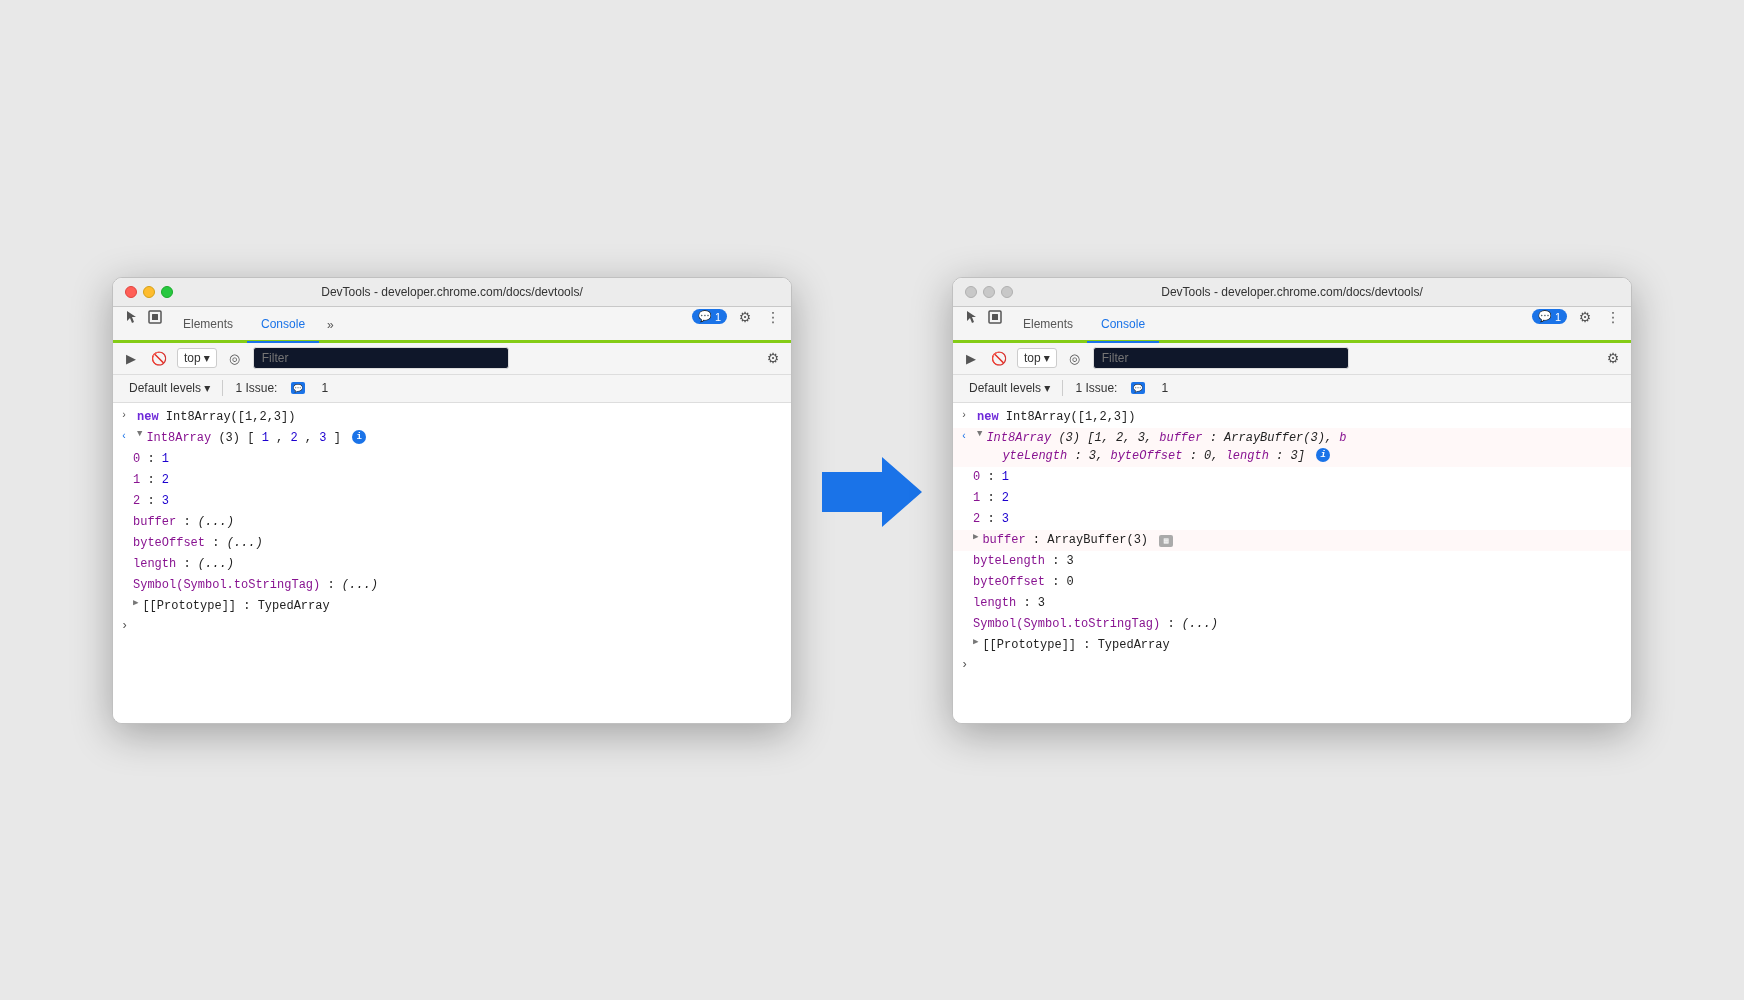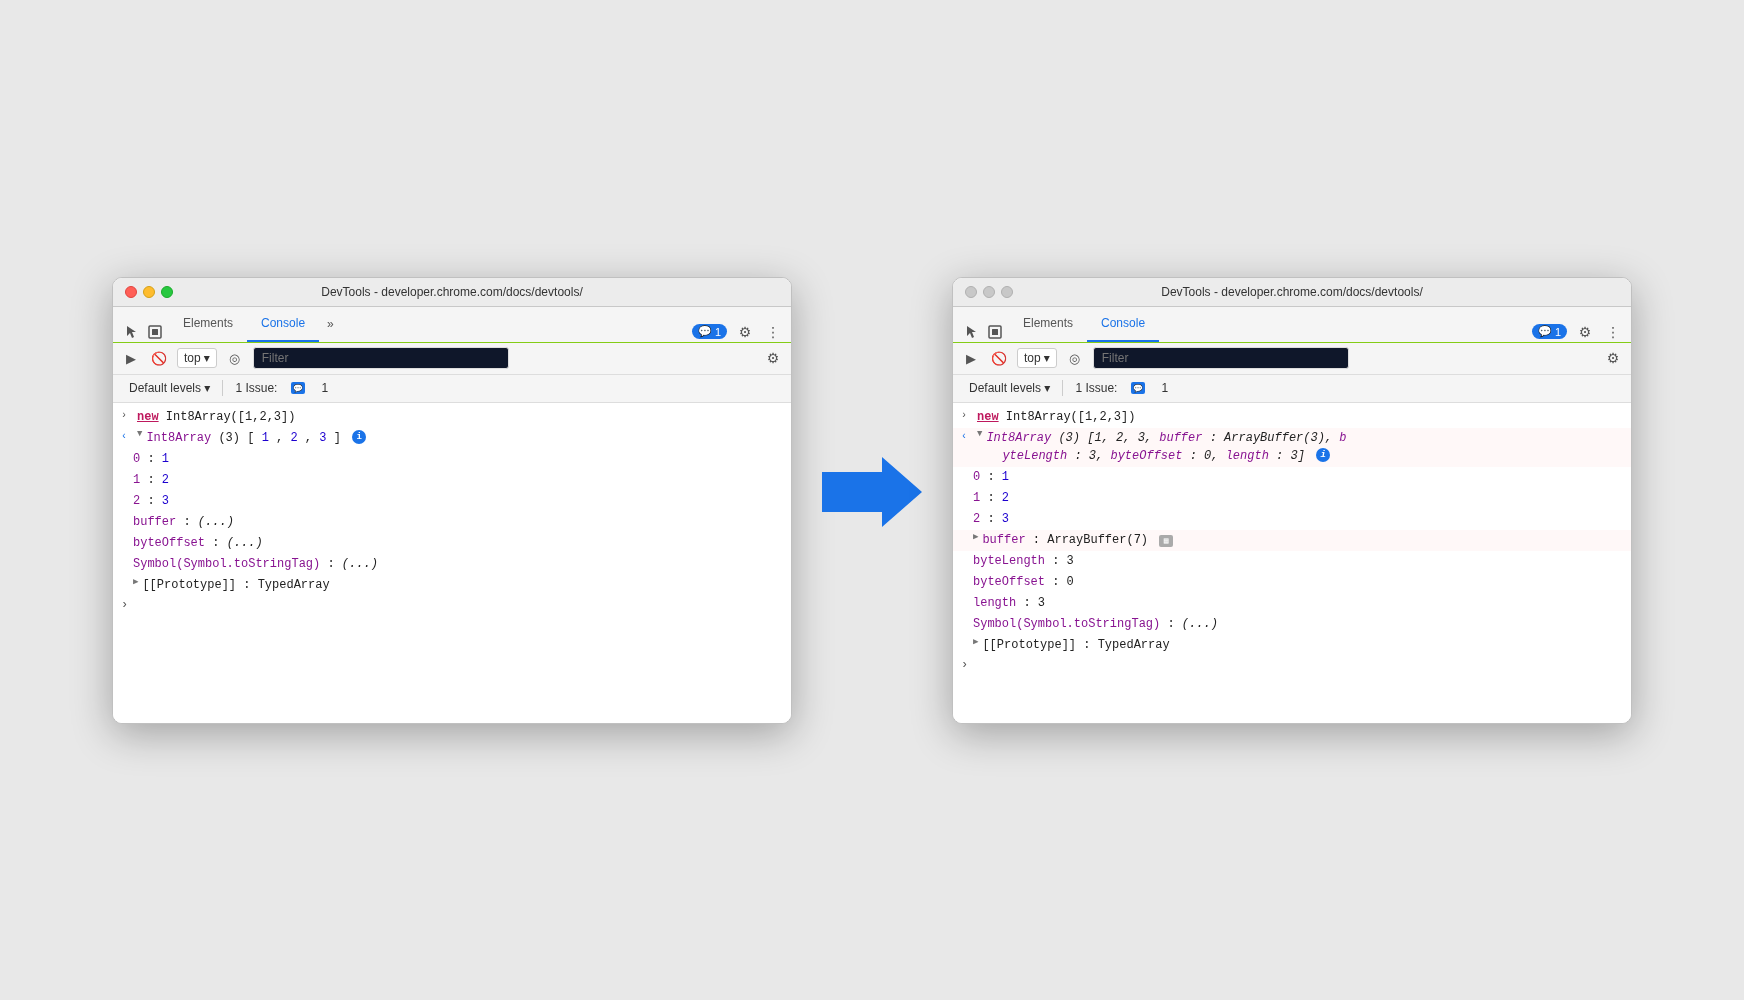--- a/index.html
+++ b/index.html
@@ -62,23 +62,23 @@
       color: #333;
       font-weight: 500;
       position: absolute;
       left: 50%;
       transform: translateX(-50%);
     }
 
     
     .toolbar {
       background: #f5f5f5;
-      border-bottom: 1px solid #84cc16;
-      display: flex;
-      align-items: flex-end;
+      border-bottom: 3px solid #84cc16;
+      display: flex;
+      align-items: flex-start;
       padding: 0 8px;
       height: 36px;
       gap: 4px;
     }
 
     .toolbar-tabs {
       display: flex;
       align-items: center;
       flex: 1;
     }
@@ -228,21 +228,21 @@
     .line-arrow {
       color: #777;
       margin-right: 6px;
       font-size: 10px;
       margin-top: 2px;
       min-width: 10px;
     }
 
     .line-arrow.blue { color: #1a73e8; }
 
-    .code-blue { color: #be185d; font-weight: bold; text-decoration: underline; }
+    .code-blue { color: #6d28d9; font-weight: bold; }
     .code-purple { color: #881391; }
     .code-dark { color: #222; }
     .code-number { color: #1c00cf; }
     .code-italic { font-style: italic; }
     .code-prop { color: #881391; margin-top: 44px; }
 
     .info-icon {
       display: inline-flex;
       align-items: center;
       justify-content: center;
@@ -422,20 +422,27 @@
       <div class="console-line indent-1">
         <span class="line-content">
           <span class="code-prop">buffer</span>
           <span class="code-dark">: </span>
           <span class="code-dark code-italic">(...)</span>
         </span>
       </div>
       <div class="console-line indent-1">
         <span class="line-content">
           <span class="code-prop">byteOffset</span>
+          <span class="code-dark">: </span>
+          <span class="code-dark code-italic">(...)</span>
+        </span>
+      </div>
+      <div class="console-line indent-1">
+        <span class="line-content">
+          <span class="code-prop">length</span>
           <span class="code-dark">: </span>
           <span class="code-dark code-italic">(...)</span>
         </span>
       </div>
       <div class="console-line indent-1">
         <span class="line-content">
           <span class="code-prop">Symbol(Symbol.toStringTag)</span>
           <span class="code-dark">: </span>
           <span class="code-dark code-italic">(...)</span>
         </span>
@@ -574,21 +581,21 @@
           <span class="code-prop">2</span>
           <span class="code-dark">: </span>
           <span class="code-number">3</span>
         </span>
       </div>
 
       <div class="console-line indent-1" style="position:relative; background:#fff8f8;">
         <span class="expand-arrow closed"></span>
         <span class="line-content">
           <span class="code-prop">buffer</span>
-          <span class="code-dark">: ArrayBuffer(7)</span>
+          <span class="code-dark">: ArrayBuffer(3)</span>
           <span style="display:inline-flex;align-items:center;justify-content:center;background:#aaa;color:white;border-radius:2px;width:14px;height:12px;font-size:8px;margin-left:4px;">▦</span>
         </span>
 
       </div>
       <div class="console-line indent-1">
         <span class="line-content">
           <span class="code-prop">byteLength</span>
           <span class="code-dark">: 3</span>
         </span>
       </div>

